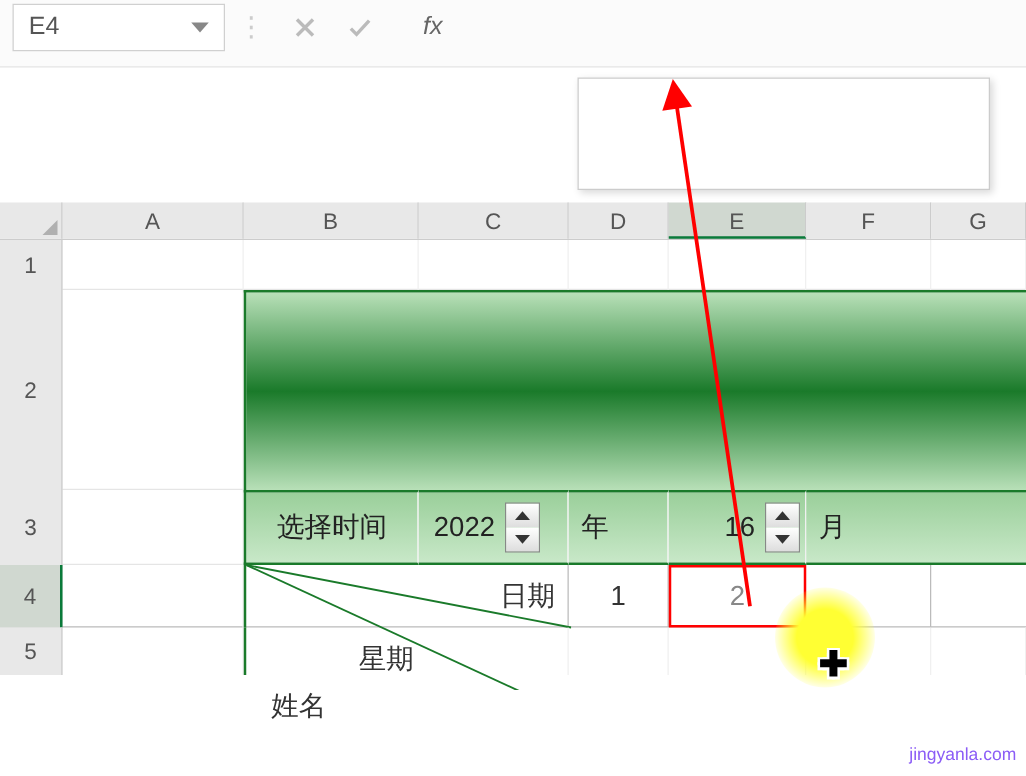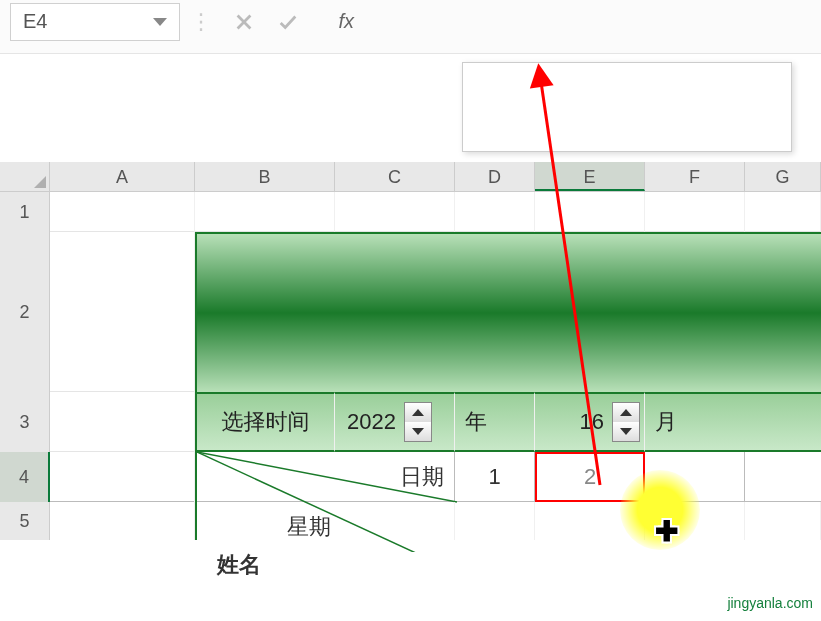--- a/index.html
+++ b/index.html
@@ -222,21 +222,20 @@
     .diag-label2 {
       position: absolute;
       left: 90px; top: 60px;
       font-size: 22px;
       text-align: center;
     }
     .diag-label3 {
       position: absolute;
       left: 20px; top: 98px;
       font-size: 22px;
-      font-weight: bold;
     }
     .sel-cell {
       border: 2.5px solid #ff0000;
       color: #888;
     }
     
     .yellow-spot {
       position: absolute;
       left: 620px;
       top: 470px;
@@ -269,21 +268,21 @@
     
     .watermark {
       position: absolute;
       right: 8px;
       bottom: 10px;
       text-align: right;
       z-index: 20;
     }
     .wm1 { font-size: 22px; font-weight: bold; color: #333; }
     .wm1 .chk { color: #e00000; font-size: 24px; }
-    .wm2 { font-size: 14px; color: #15803d; }
+    .wm2 { font-size: 14px; color: #8b5cf6; }
   </style>
 </head>
 <body>
 
 <div class="formula-bar">
   <div class="name-box">
     <span>E4</span>
     <span class="dd"></span>
   </div>
   <div class="sep">⋮</div>

